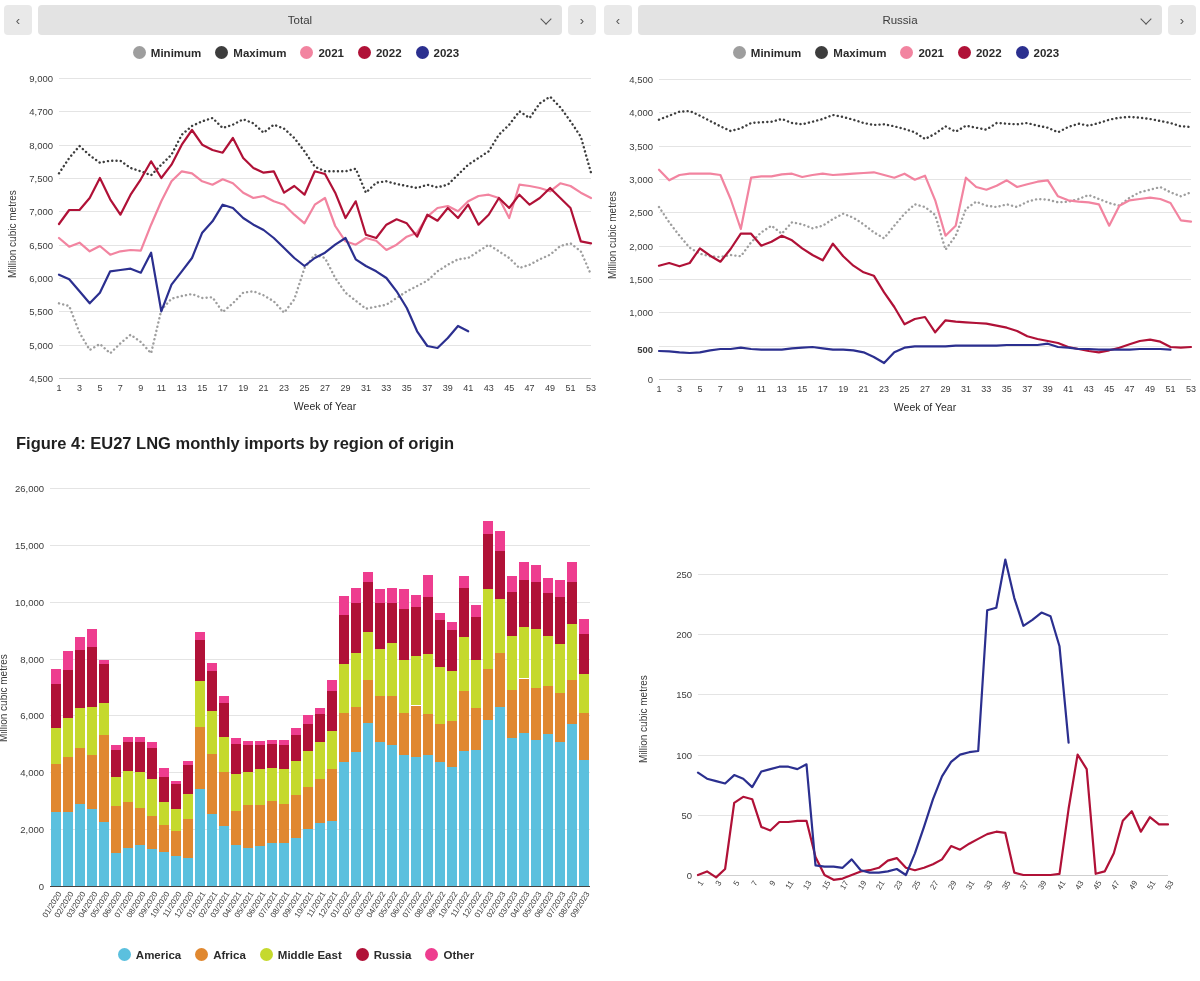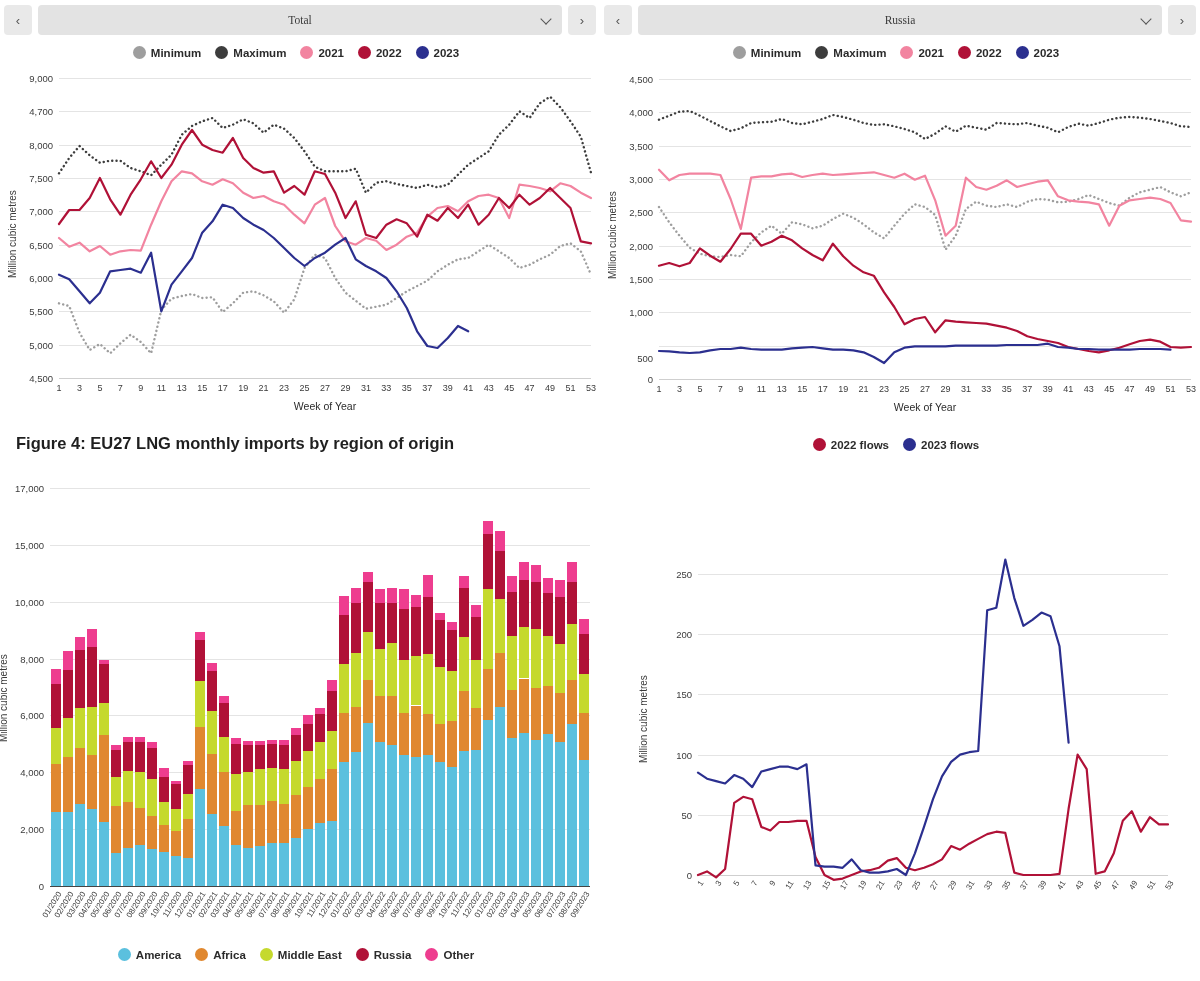--- a/index.html
+++ b/index.html
@@ -25,21 +25,21 @@
     width: 28px; height: 30px;
     background: #e9e9e9; border: none; border-radius: 4px;
     color: #555; font-size: 13px; line-height: 30px; text-align: center;
     cursor: pointer; flex: 0 0 auto;
     font-family: "Liberation Sans", sans-serif;
   }
   .select-box {
     flex: 1 1 auto; height: 30px;
     background: #e3e3e3; border-radius: 4px;
     display: flex; align-items: center; justify-content: center;
-    position: relative; cursor: pointer; font-family: Liberation Serif, serif;
+    position: relative; cursor: pointer;
   }
   .select-label { font-size: 11.5px; color: #3b3b3b; }
   .caret {
     position: absolute; right: 12px; top: 50%;
     width: 8px; height: 8px; margin-top: -5px;
     border-right: 1.5px solid #555; border-bottom: 1.5px solid #555;
     transform: rotate(45deg);
   }
 
   
@@ -222,21 +222,21 @@
           <span class="legend-dot" style="background: rgb(43, 47, 143);"></span>
           <span class="legend-text">2023</span>
         </div>
       </div>
 
     <div class="chart-wrap" id="chart-russia" style="position:absolute; left:0; top:63px; width:592px; height:355px;">
         <div class="plot" style="left: 55px; top: 12px; width: 532px; height: 300px;">
           <div class="axisline" style="top: 300px;"></div>
           <div class="ytick" style="top: 300px;">0</div>
           <div class="gridline" style="top: 266.667px;"></div>
-          <div class="ytick" style="top: 279px;">500</div>
+          <div class="ytick" style="top: 270px; font-weight: bold;">500</div>
           <div class="gridline" style="top: 233.333px;"></div>
           <div class="ytick" style="top: 233.333px;">1,000</div>
           <div class="gridline" style="top: 200px;"></div>
           <div class="ytick" style="top: 200px;">1,500</div>
           <div class="gridline" style="top: 166.667px;"></div>
           <div class="ytick" style="top: 166.667px;">2,000</div>
           <div class="gridline" style="top: 133.333px;"></div>
           <div class="ytick" style="top: 133.333px;">2,500</div>
           <div class="gridline" style="top: 100px;"></div>
           <div class="ytick" style="top: 100px;">3,000</div>
@@ -299,21 +299,21 @@
           <div class="ytick" style="top: 284.286px;">4,000</div>
           <div class="gridline" style="top: 227.429px;"></div>
           <div class="ytick" style="top: 227.429px;">6,000</div>
           <div class="gridline" style="top: 170.571px;"></div>
           <div class="ytick" style="top: 170.571px;">8,000</div>
           <div class="gridline" style="top: 113.714px;"></div>
           <div class="ytick" style="top: 113.714px;">10,000</div>
           <div class="gridline" style="top: 56.8571px;"></div>
           <div class="ytick" style="top: 56.8571px;">15,000</div>
           <div class="gridline" style="top: 0px;"></div>
-          <div class="ytick" style="top: 0px;">17,000</div>
+          <div class="ytick" style="top: 0px;">26,000</div>
           <div style="position: absolute; left: 1.32px; bottom: 0px; width: 9.36px; height: 398px;">
             <div style="position: absolute; left: 0px; width: 100%; bottom: 0px; height: 73.9143px; background: rgb(91, 192, 222);"></div>
             <div style="position: absolute; left: 0px; width: 100%; bottom: 73.9143px; height: 48.3286px; background: rgb(224, 136, 48);"></div>
             <div style="position: absolute; left: 0px; width: 100%; bottom: 122.243px; height: 35.5357px; background: rgb(197, 217, 45);"></div>
             <div style="position: absolute; left: 0px; width: 100%; bottom: 157.779px; height: 44.0643px; background: rgb(176, 17, 55);"></div>
             <div style="position: absolute; left: 0px; width: 100%; bottom: 201.843px; height: 15.6357px; background: rgb(238, 61, 143);"></div>
           </div>
           <div class="xtick-rot" style="left: 6px;">01/2020</div>
           <div style="position: absolute; left: 13.32px; bottom: 0px; width: 9.36px; height: 398px;">
             <div style="position: absolute; left: 0px; width: 100%; bottom: 0px; height: 73.9143px; background: rgb(91, 192, 222);"></div>
@@ -690,30 +690,20 @@
         </div>
         <div class="legend-item">
           <span class="legend-dot" style="background: rgb(238, 61, 143);"></span>
           <span class="legend-text">Other</span>
         </div>
       </div>
   </div>
 
   <div class="panel" style="left:600px; top:428px; width:600px; height:553px;">
 
-    <div class="legend" id="legend-fig8" style="margin-top:10px;">
-        <div class="legend-item">
-          <span class="legend-dot" style="background: rgb(176, 17, 55);"></span>
-          <span class="legend-text">2022 flows</span>
-        </div>
-        <div class="legend-item">
-          <span class="legend-dot" style="background: rgb(43, 47, 143);"></span>
-          <span class="legend-text">2023 flows</span>
-        </div>
-      </div>
 
     <div class="chart-wrap" id="chart-fig8" style="position:absolute; left:0; top:110px; width:600px; height:420px;">
         <div class="plot" style="left: 98px; top: 12px; width: 470px; height: 325px;">
           <div class="axisline" style="top: 325px;"></div>
           <div class="ytick" style="top: 325px;">0</div>
           <div class="gridline" style="top: 264.815px;"></div>
           <div class="ytick" style="top: 264.815px;">50</div>
           <div class="gridline" style="top: 204.63px;"></div>
           <div class="ytick" style="top: 204.63px;">100</div>
           <div class="gridline" style="top: 144.444px;"></div>

